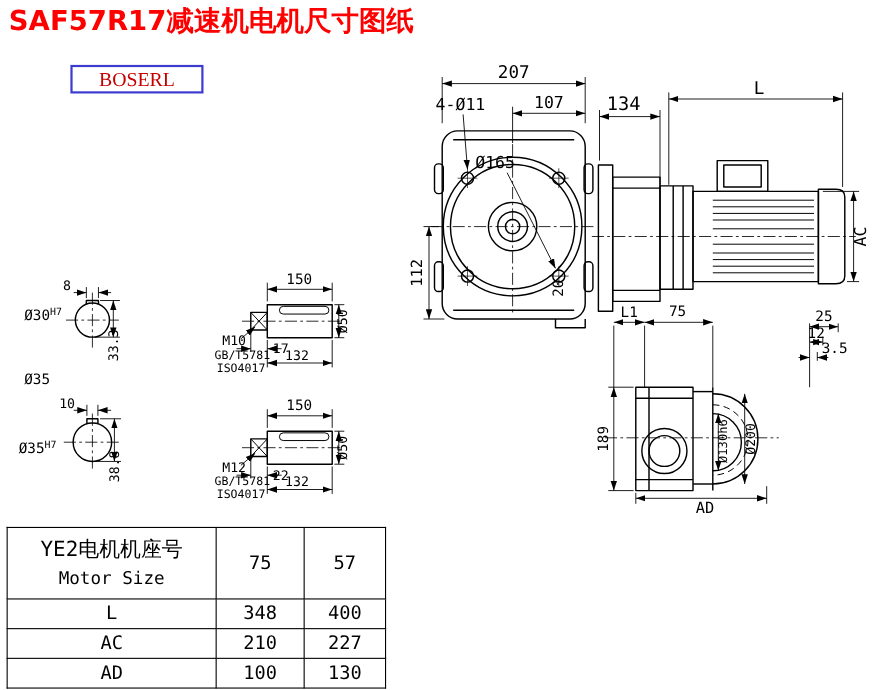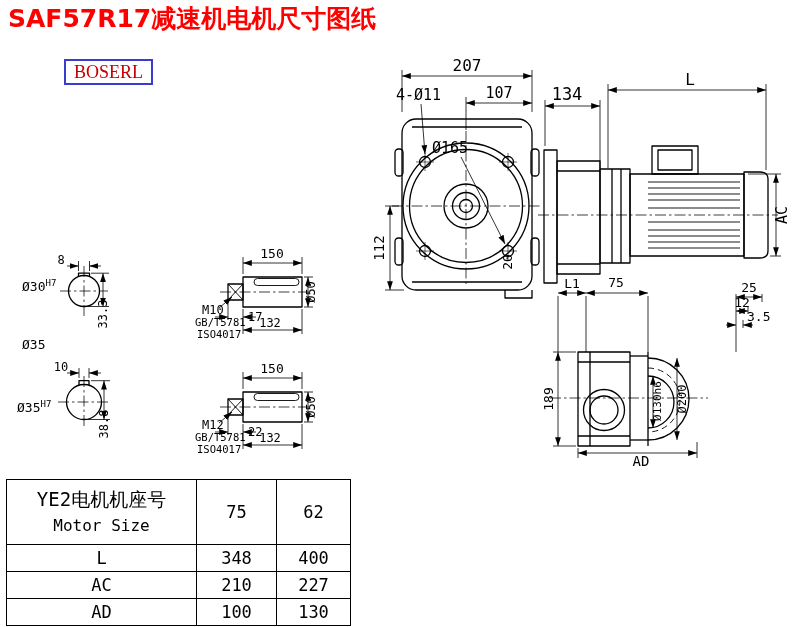--- a/index.html
+++ b/index.html
@@ -1,21 +1,21 @@
 <!DOCTYPE html>
 <html><head>
 <meta charset="utf-8">
 <style>
   * { margin:0; padding:0; box-sizing:border-box; }
   html,body { width:800px; height:627px; background:#ffffff; overflow:hidden; }
   body { position:relative; font-family:"DejaVu Sans", sans-serif; color:#000; }
   .drawing { position:absolute; left:0; top:0; }
   .title { position:absolute; left:8px; top:2px; font-size:25px; font-weight:bold; color:#ff0000; letter-spacing:0; font-family:"DejaVu Sans", sans-serif; }
   .logo { position:absolute; left:64px; top:59px; border:2px solid #3b3bcf; color:#c40000; background:#fff;
-          font-family:"Liberation Serif", serif; font-size:18px; line-height:22px; padding:0 8px; }
+          font-family:"Liberation Serif", serif; font-size:18px; line-height:22px; padding:0 24px; }
   table.spec { position:absolute; left:6px; top:479px; border-collapse:collapse; text-align:center;
                font-family:"DejaVu Sans Mono", monospace; font-size:17px; }
   table.spec td { border:1px solid #000; padding:0; }
   table.spec td.c1 { width:190px; }
   table.spec td.c2 { width:80px; }
   table.spec td.c3 { width:74px; }
   table.spec tr { height:27px;padding-left:18px; }
   table.spec tr.hdr { height:65px; }
   .hdr .cn { font-size:19px; line-height:28px; }
   .hdr .en { font-size:16px; line-height:26px; }
@@ -245,21 +245,21 @@
 <div class="logo">BOSERL</div>
 
 <table class="spec">
   <tbody>
       <tr class="hdr">
     <td class="c1">
       <div class="cn">YE2电机机座号</div>
       <div class="en">Motor Size</div>
     </td>
     <td class="c2">75</td>
-    <td class="c3">62</td>
+    <td class="c3">57</td>
   </tr>
   <tr>
     <td class="c1">L</td>
     <td class="c2">348</td>
     <td class="c3">400</td>
   </tr>
   <tr>
     <td class="c1">AC</td>
     <td class="c2">210</td>
     <td class="c3">227</td>

